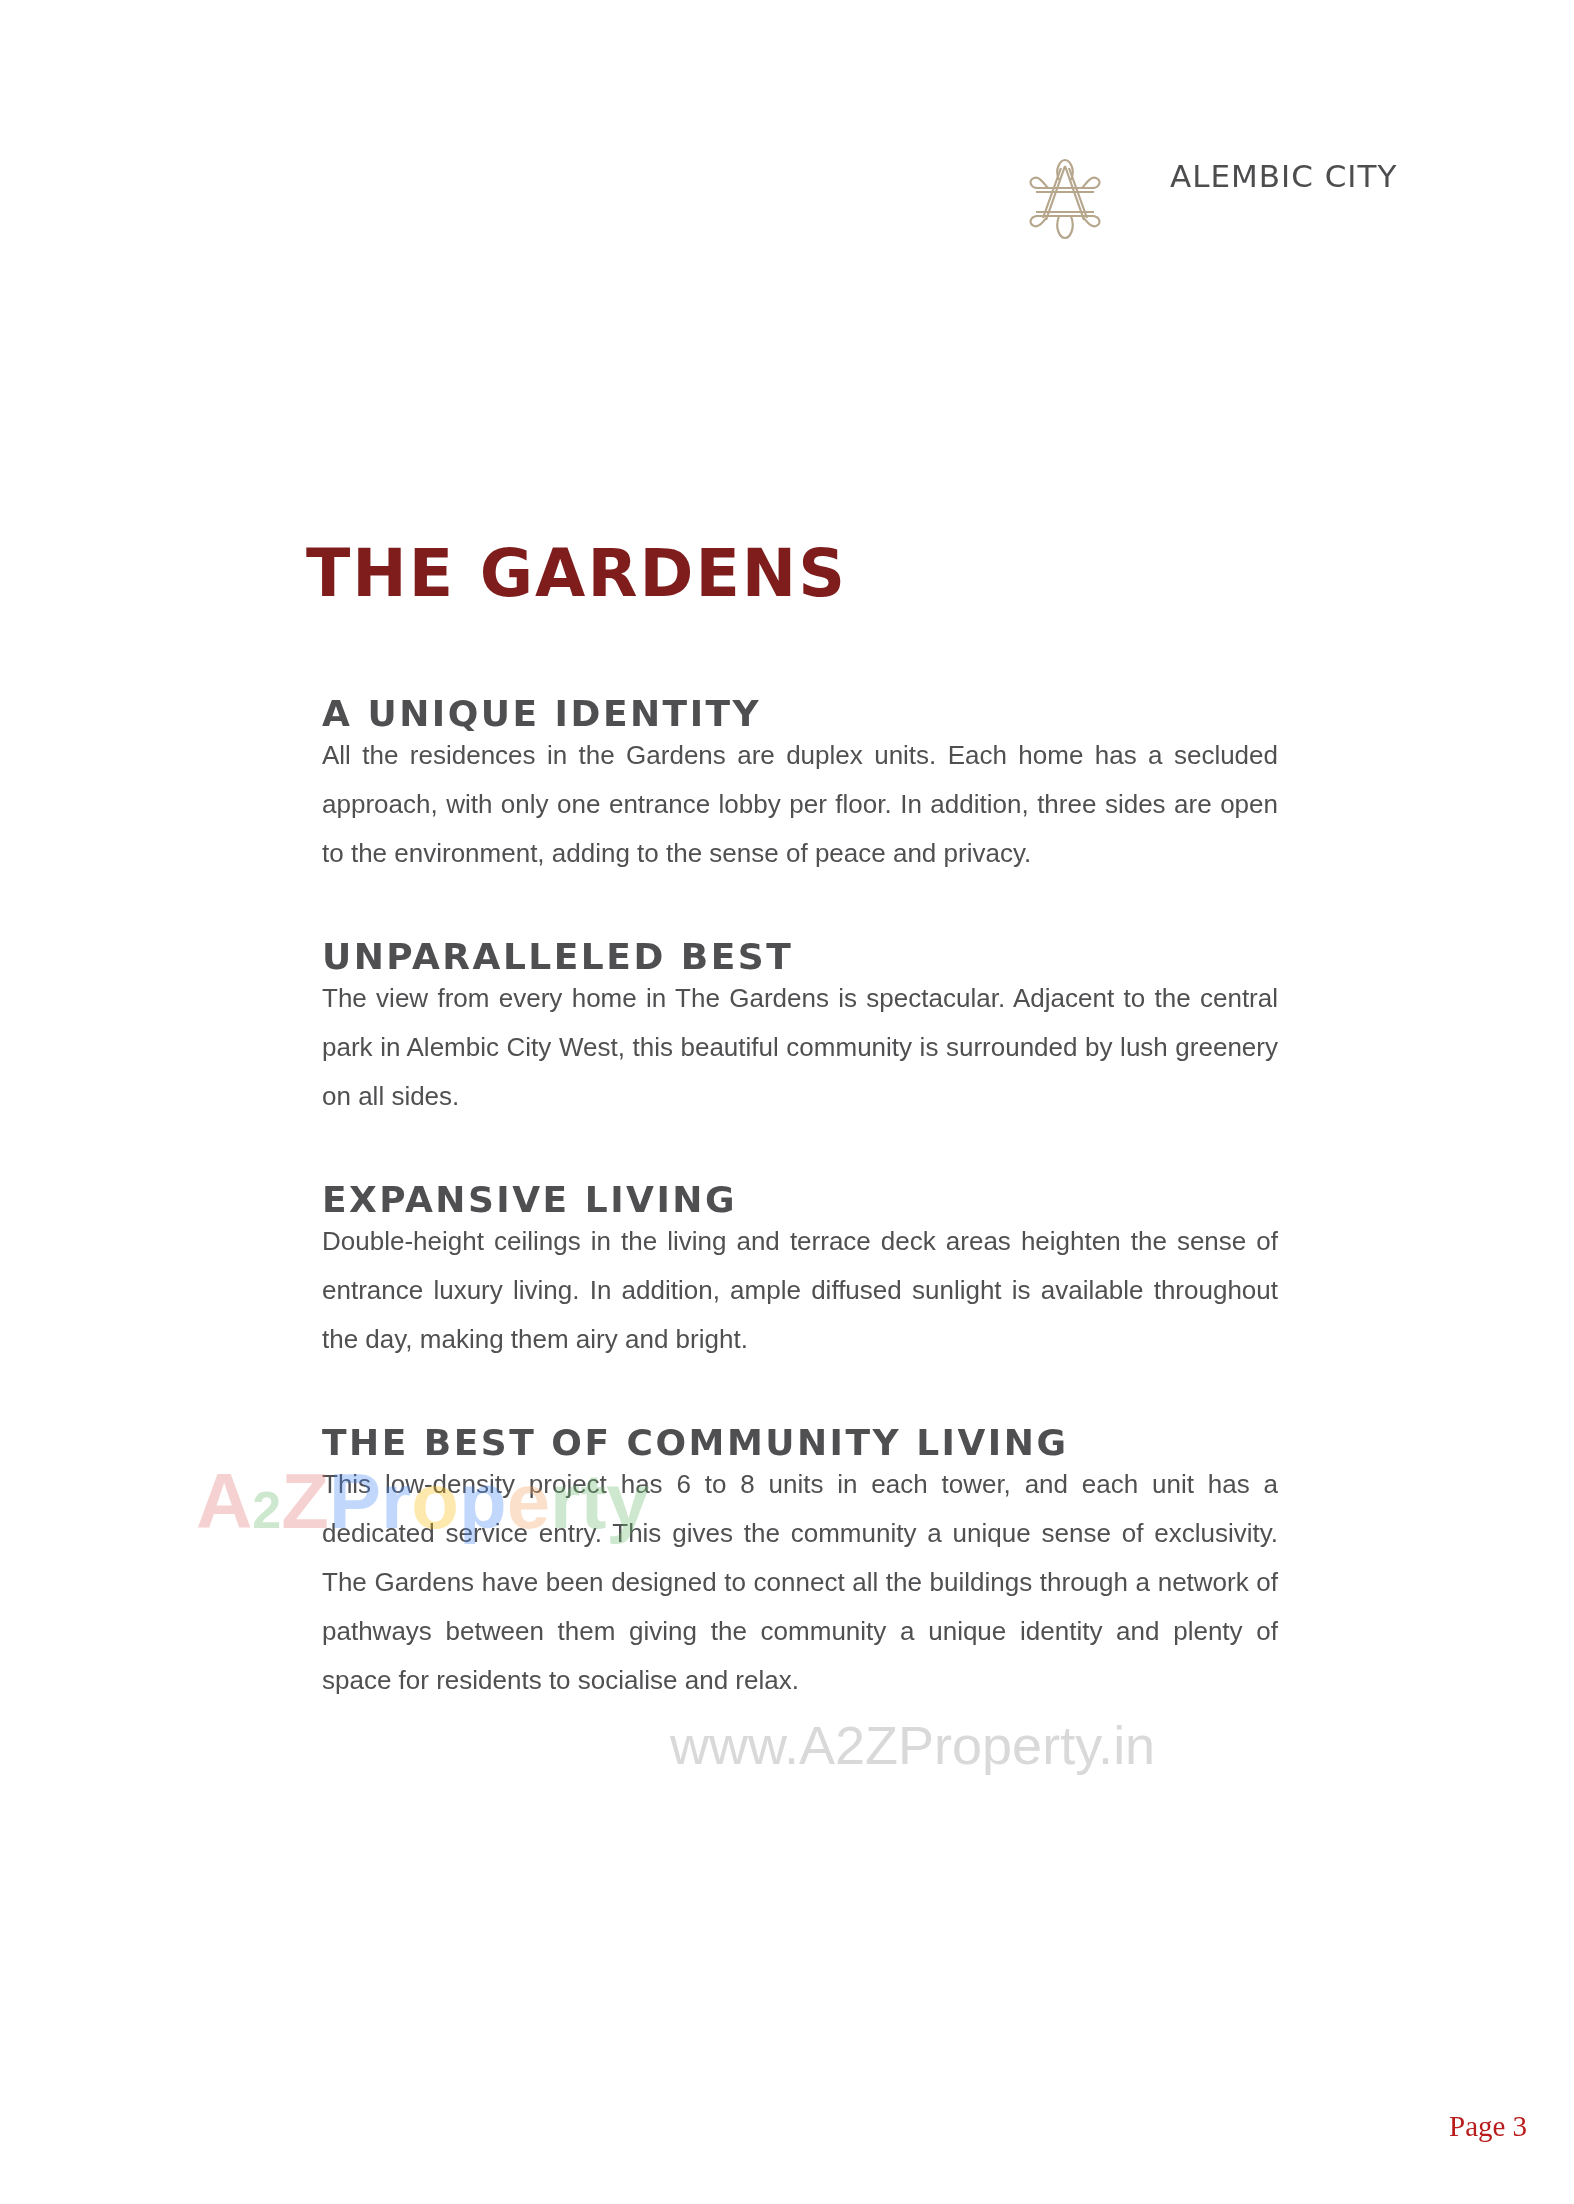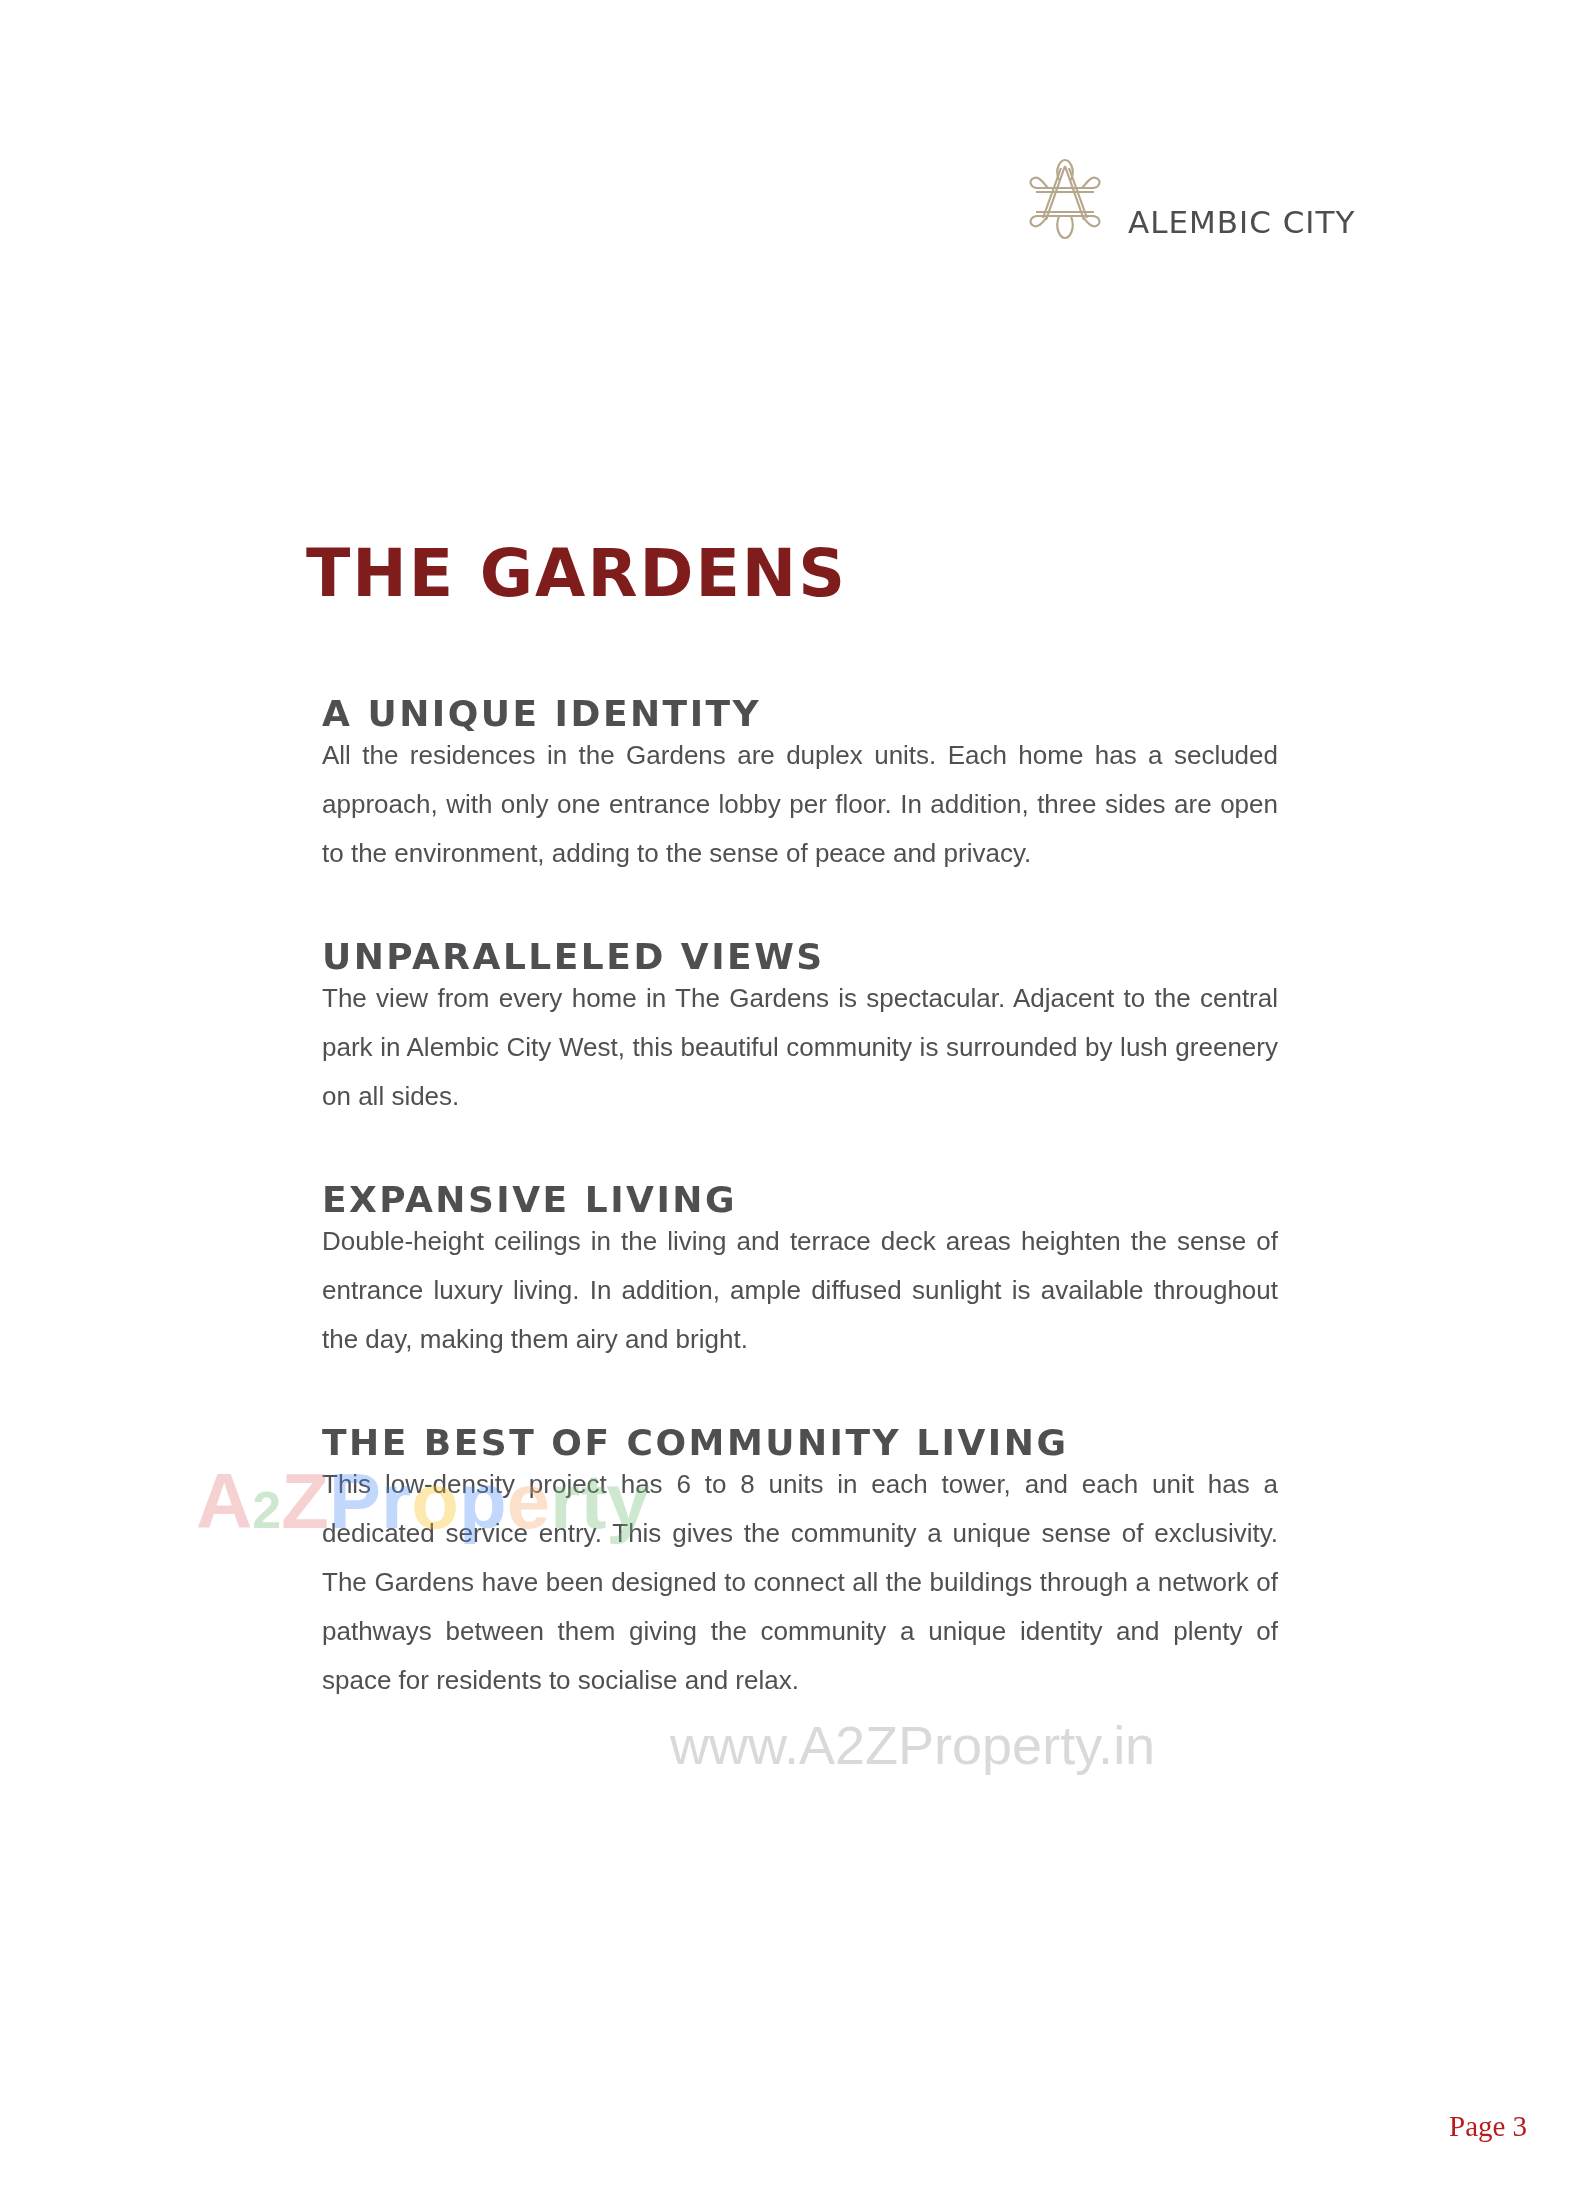--- a/index.html
+++ b/index.html
@@ -13,21 +13,22 @@
       position: relative;
       overflow: hidden;
       font-family: "Liberation Sans", sans-serif;
       color: #4a4a4c;
     }
     .brand {
       position: absolute;
       left: 1028px;
       top: 158px;
       display: flex;
-      align-items: flex-end;
+      align-items: flex-start;
+      gap: 42px;
     }
     .brand-logo {
       width: 74px;
       height: 82px;
       display: block;
     }
     .brand-name {
       margin-left: 26px;
       font-family: "DejaVu Sans", sans-serif;
       font-size: 31px;
@@ -131,21 +132,21 @@
 </div>
 
 <h1 class="page-title">THE GARDENS</h1>
 
 <div class="content">
   <div class="section">
     <h2 class="section-heading">A UNIQUE IDENTITY</h2>
     <p class="section-body">All the residences in the Gardens are duplex units. Each home has a secluded approach, with only one entrance lobby per floor. In addition, three sides are open to the environment, adding to the sense of peace and privacy.</p>
   </div>
   <div class="section">
-    <h2 class="section-heading">UNPARALLELED VIEWS</h2>
+    <h2 class="section-heading">UNPARALLELED BEST</h2>
     <p class="section-body">The view from every home in The Gardens is spectacular. Adjacent to the central park in Alembic City West, this beautiful community is surrounded by lush greenery on all sides.</p>
   </div>
   <div class="section">
     <h2 class="section-heading">EXPANSIVE LIVING</h2>
     <p class="section-body">Double-height ceilings in the living and terrace deck areas heighten the sense of entrance luxury living. In addition, ample diffused sunlight is available throughout the day, making them airy and bright.</p>
   </div>
   <div class="section">
     <h2 class="section-heading">THE BEST OF COMMUNITY LIVING</h2>
     <p class="section-body">This low-density project has 6 to 8 units in each tower, and each unit has a dedicated service entry. This gives the community a unique sense of exclusivity. The Gardens have been designed to connect all the buildings through a network of pathways between them giving the community a unique identity and plenty of space for residents to socialise and relax.</p>
   </div>

